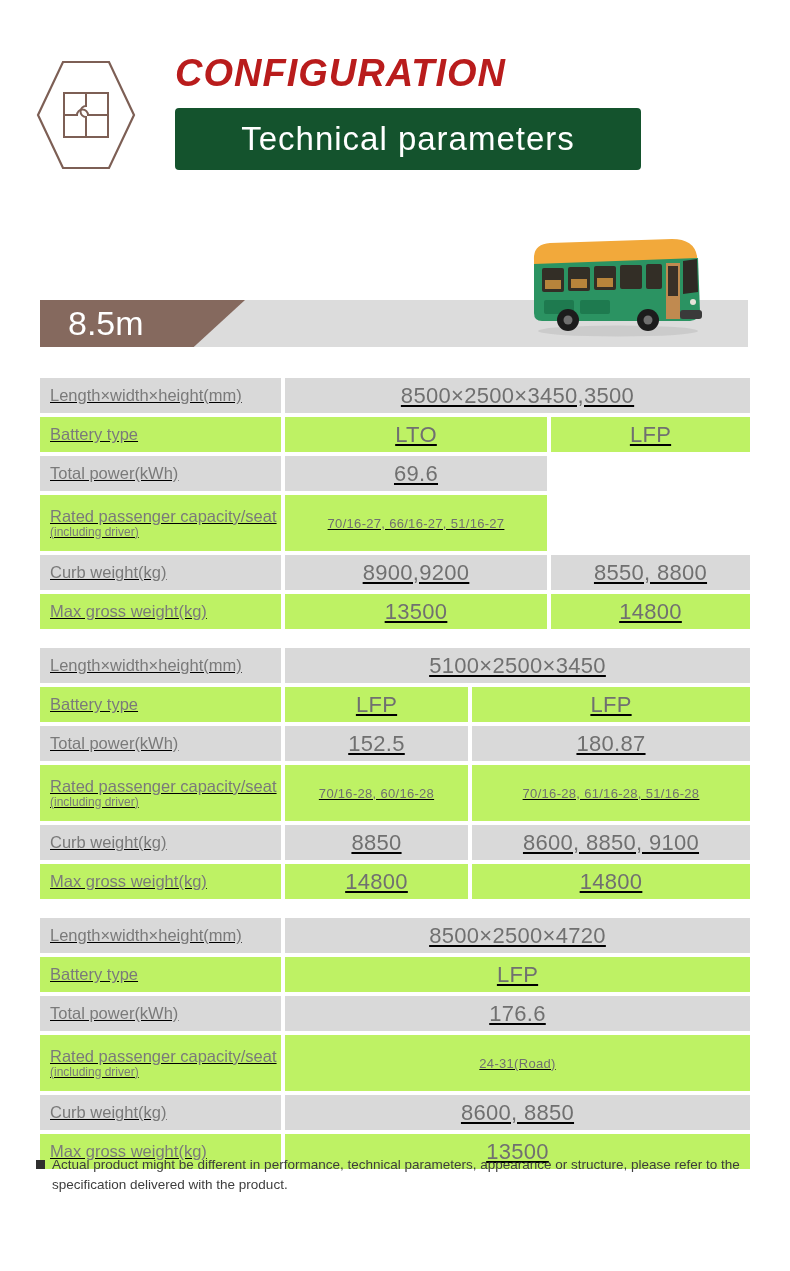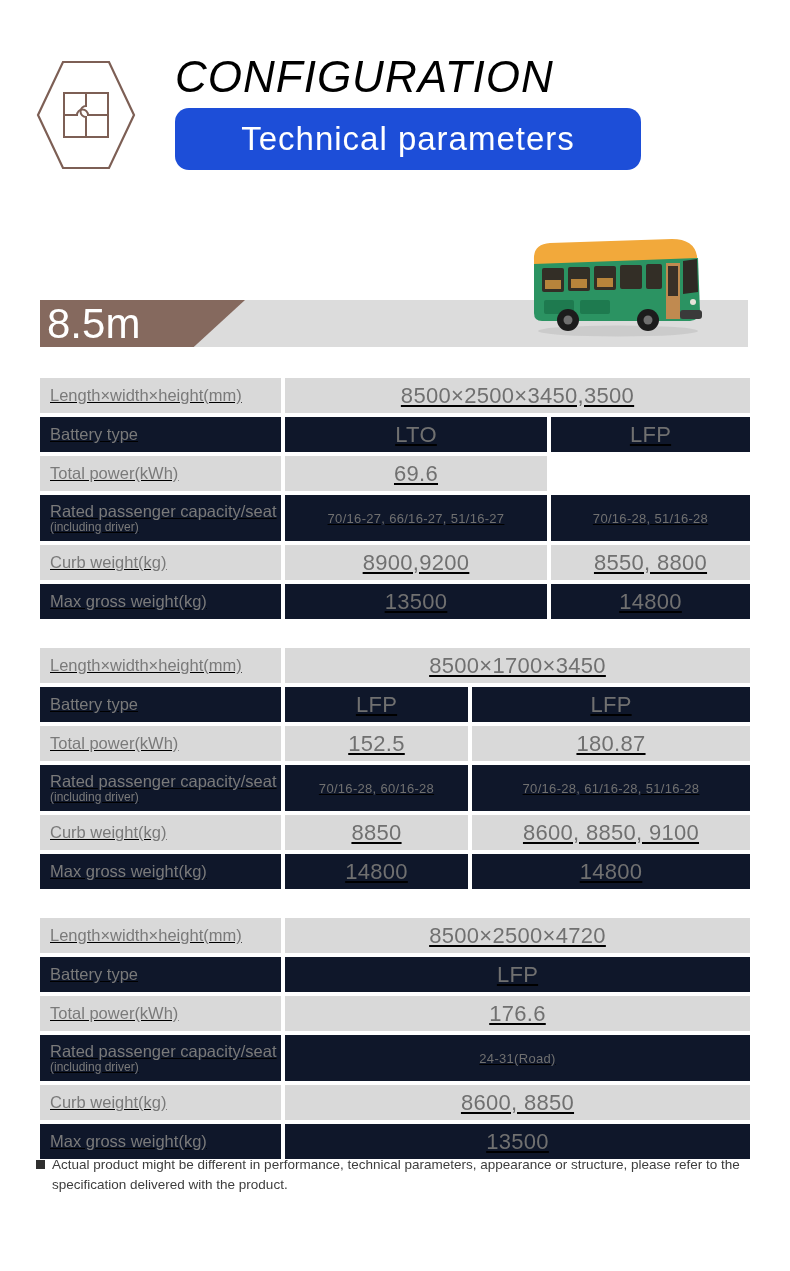--- a/index.html
+++ b/index.html
@@ -4,47 +4,47 @@
 <style>
   html,body{margin:0;padding:0;}
   body{
     width:790px;height:1271px;position:relative;background:#ffffff;
     font-family:"Liberation Sans", sans-serif;overflow:hidden;
   }
   
   .hex-icon{position:absolute;left:36px;top:54px;}
   .page-title{
     position:absolute;left:175px;top:52px;margin:0;
-    font-size:44px;font-weight:400;font-style:italic;color:#000000;letter-spacing:1px;
+    font-size:38px;font-weight:700;font-style:italic;color:#b91c1c;letter-spacing:1px;
   }
   .banner{
     position:absolute;left:175px;top:108px;width:466px;height:62px;
-    background:#1d4ed8;border-radius:14px;display:flex;align-items:center;justify-content:center;
+    background:#14532d;border-radius:4px;display:flex;align-items:center;justify-content:center;
   }
   .banner span{color:#ffffff;font-size:33px;letter-spacing:1px;}
   
   .band{position:absolute;left:40px;top:300px;width:708px;height:47px;background:#DCDCDC;}
   .length-tag{
     position:absolute;left:40px;top:300px;width:205px;height:47px;background:#85695E;
     clip-path:polygon(0 0,100% 0,75% 100%,0 100%);
     display:flex;align-items:center;
   }
-  .length-tag span{color:#ffffff;font-size:42px;padding-left:7px;font-weight:400;}
+  .length-tag span{color:#ffffff;font-size:34px;padding-left:28px;font-weight:400;}
   .bus{position:absolute;left:520px;top:230px;}
   
   .tbl{position:absolute;left:40px;width:710px;display:flex;flex-direction:column;gap:4px;}
   .t1{top:378px;} .t2{top:648px;} .t3{top:918px;}
   .row{display:grid;gap:4px;height:35px;text-decoration:underline;}
-  .row.tall{height:46px;}
+  .row.tall{height:56px;}
   .t1 .row{grid-template-columns:241px 262px 199px;}
   .t2 .row{grid-template-columns:241px 183px 278px;}
   .t3 .row{grid-template-columns:241px 1fr;}
   .cell{display:flex;align-items:center;justify-content:center;overflow:hidden;}
   .dark .cell{background:#D9D9D9;}
-  .light .cell{background:#0f172a;}
+  .light .cell{background:#bef264;}
   .cell.label{
     flex-direction:column;align-items:flex-start;justify-content:center;
     padding-left:10px;color:#7A7A7A;font-size:16.5px;line-height:1.12;
   }
   .cell.label .sub{font-size:12px;color:#7A7A7A;text-align:center;}
   .cell.value{color:#707070;font-size:22px;letter-spacing:.3px;}
   .row.tall .cell.value{font-size:13px;}
   .span2{grid-column:2 / span 2;}
   
   .footnote{
@@ -125,38 +125,37 @@
   <div class="row dark">
     <div class="cell label">Total power(kWh)</div>
     <div class="cell value">69.6</div>
   </div>
   <div class="row light tall">
     <div class="cell label">
       <span>Rated passenger capacity/seat</span>
       <span class="sub">(including driver)</span>
     </div>
     <div class="cell value">70/16-27, 66/16-27, 51/16-27</div>
-    <div class="cell value">70/16-28, 51/16-28</div>
   </div>
   <div class="row dark">
     <div class="cell label">Curb weight(kg)</div>
     <div class="cell value">8900,9200</div>
     <div class="cell value">8550, 8800</div>
   </div>
   <div class="row light">
     <div class="cell label">Max gross weight(kg)</div>
     <div class="cell value">13500</div>
     <div class="cell value">14800</div>
   </div>
 </div>
 
 <div class="tbl t2">
   <div class="row dark">
     <div class="cell label">Length×width×height(mm)</div>
-    <div class="cell value span2">8500×1700×3450</div>
+    <div class="cell value span2">5100×2500×3450</div>
   </div>
   <div class="row light">
     <div class="cell label">Battery type</div>
     <div class="cell value">LFP</div>
     <div class="cell value">LFP</div>
   </div>
   <div class="row dark">
     <div class="cell label">Total power(kWh)</div>
     <div class="cell value">152.5</div>
     <div class="cell value">180.87</div>

